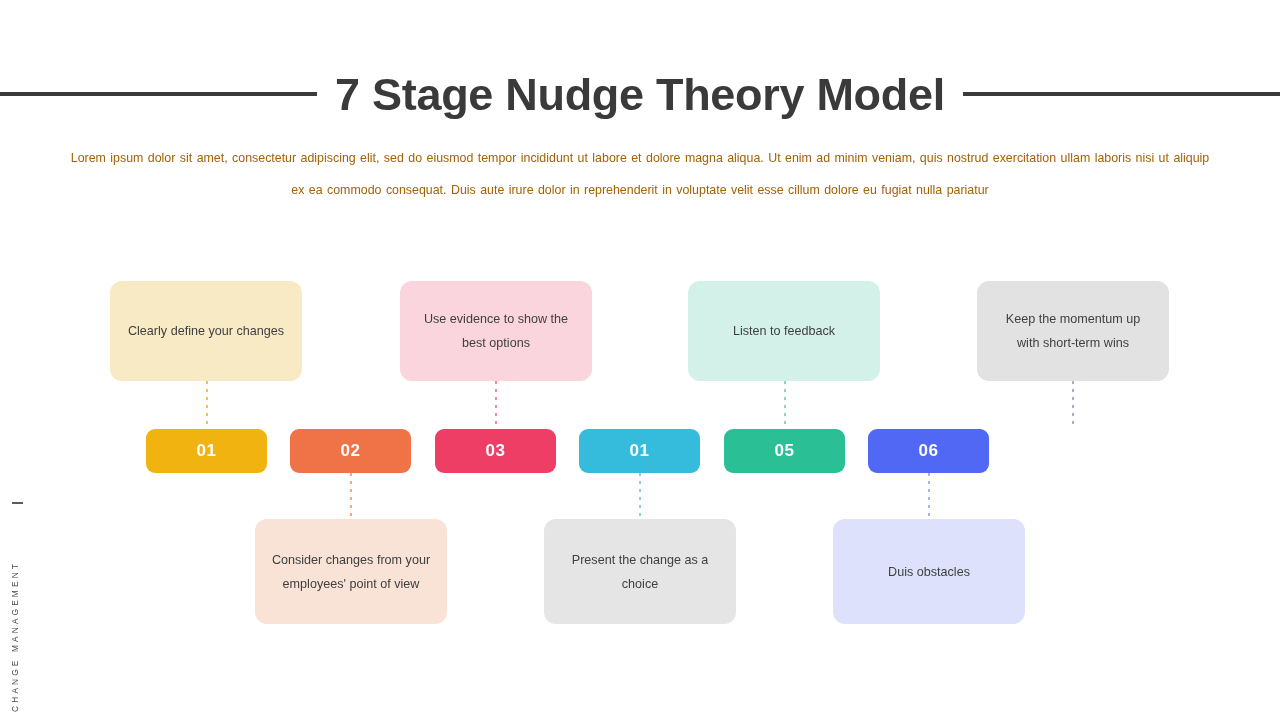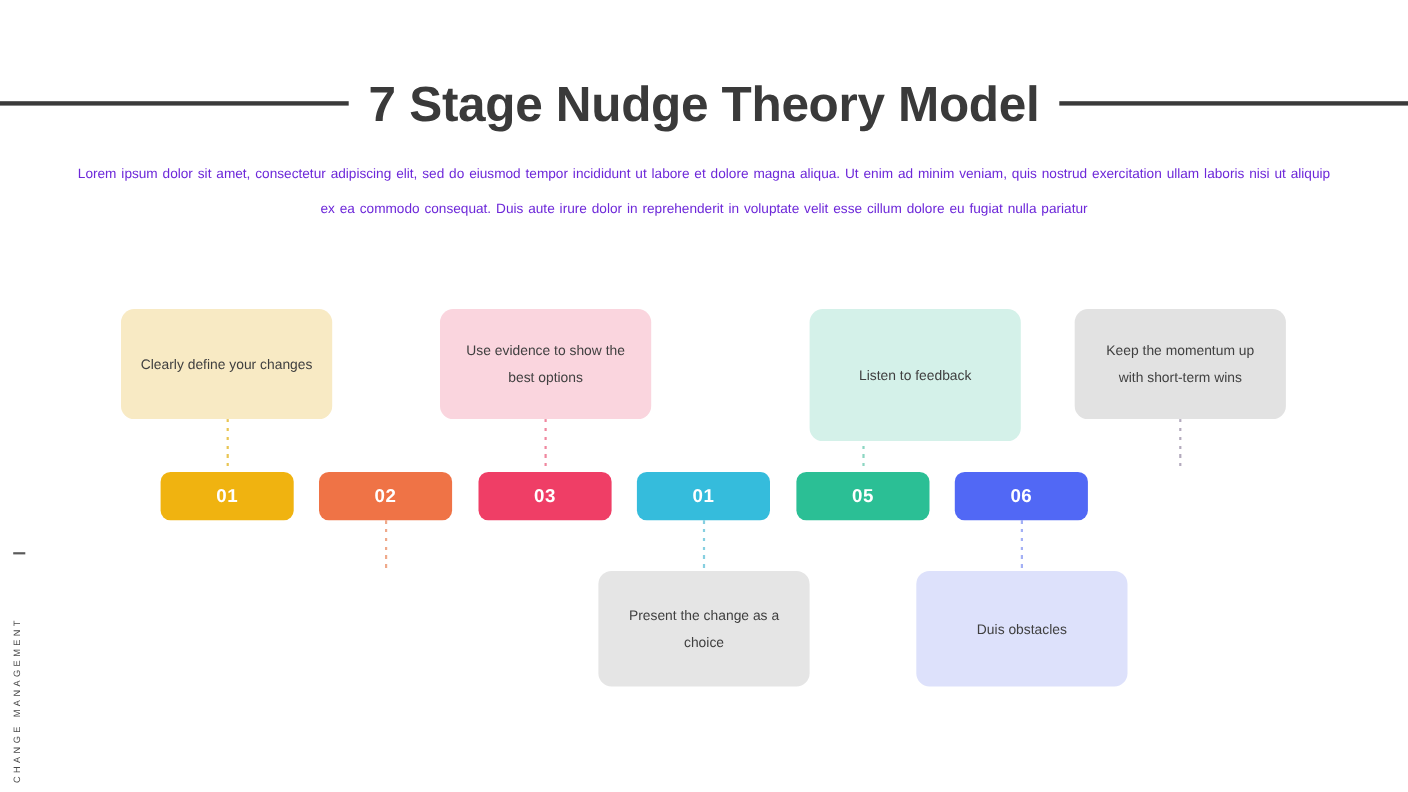--- a/index.html
+++ b/index.html
@@ -44,21 +44,21 @@
 
   
   .intro {
     position: absolute;
     top: 142px;
     left: 64px;
     width: 1152px;
     text-align: center;
     font-size: 12.4px;
     line-height: 32px;
-    color: #6d28d9;
+    color: #a16207;
     word-spacing: 1px;
   }
 
   
   .stage {
     position: absolute;
     top: 0;
     left: 0;
     width: 1280px;
     height: 720px;
@@ -137,39 +137,42 @@
 
 <div class="stage" id="stage">
     <div class="connector" style="left: 206px; top: 381px; height: 48px; background-image: repeating-linear-gradient(rgb(233, 197, 83) 0px, rgb(233, 197, 83) 3px, transparent 3px, transparent 8px);"></div>
     <div class="card" style="left: 110px; top: 281px; width: 192px; height: 100px; background: rgb(248, 234, 196);">
       <span>Clearly define your changes</span>
     </div>
     <div class="badge" style="left: 146px; top: 429px; width: 121px; background: rgb(240, 179, 16);">
       <span>01</span>
     </div>
     <div class="connector" style="left: 350px; top: 473px; height: 46px; background-image: repeating-linear-gradient(rgb(239, 169, 138) 0px, rgb(239, 169, 138) 3px, transparent 3px, transparent 8px);"></div>
+    <div class="card" style="left: 255px; top: 519px; width: 192px; height: 105px; background: rgb(249, 226, 214);">
+      <span>Consider changes from your employees' point of view</span>
+    </div>
     <div class="badge" style="left: 290px; top: 429px; width: 121px; background: rgb(239, 115, 70);">
       <span>02</span>
     </div>
     <div class="connector" style="left: 495px; top: 381px; height: 48px; background-image: repeating-linear-gradient(rgb(240, 135, 159) 0px, rgb(240, 135, 159) 3px, transparent 3px, transparent 8px);"></div>
     <div class="card" style="left: 400px; top: 281px; width: 192px; height: 100px; background: rgb(250, 213, 222);">
       <span>Use evidence to show the best options</span>
     </div>
     <div class="badge" style="left: 435px; top: 429px; width: 121px; background: rgb(239, 62, 102);">
       <span>03</span>
     </div>
     <div class="connector" style="left: 639px; top: 473px; height: 46px; background-image: repeating-linear-gradient(rgb(134, 207, 224) 0px, rgb(134, 207, 224) 3px, transparent 3px, transparent 8px);"></div>
     <div class="card" style="left: 544px; top: 519px; width: 192px; height: 105px; background: #e5e5e5;">
       <span>Present the change as a choice</span>
     </div>
     <div class="badge" style="left: 579px; top: 429px; width: 121px; background: rgb(53, 188, 220);">
       <span>01</span>
     </div>
     <div class="connector" style="left: 784px; top: 381px; height: 48px; background-image: repeating-linear-gradient(rgb(139, 214, 194) 0px, rgb(139, 214, 194) 3px, transparent 3px, transparent 8px);"></div>
-    <div class="card" style="left: 688px; top: 281px; width: 192px; height: 120px; background: rgb(212, 241, 233); margin-left: 48px;">
+    <div class="card" style="left: 688px; top: 281px; width: 192px; height: 100px; background: rgb(212, 241, 233);">
       <span>Listen to feedback</span>
     </div>
     <div class="badge" style="left: 724px; top: 429px; width: 121px; background: rgb(43, 191, 149);">
       <span>05</span>
     </div>
     <div class="connector" style="left: 928px; top: 473px; height: 46px; background-image: repeating-linear-gradient(rgb(163, 176, 245) 0px, rgb(163, 176, 245) 3px, transparent 3px, transparent 8px);"></div>
     <div class="card" style="left: 833px; top: 519px; width: 192px; height: 105px; background: rgb(221, 225, 251);">
       <span>Duis obstacles</span>
     </div>
     <div class="badge" style="left: 868px; top: 429px; width: 121px; background: rgb(81, 104, 245);">

